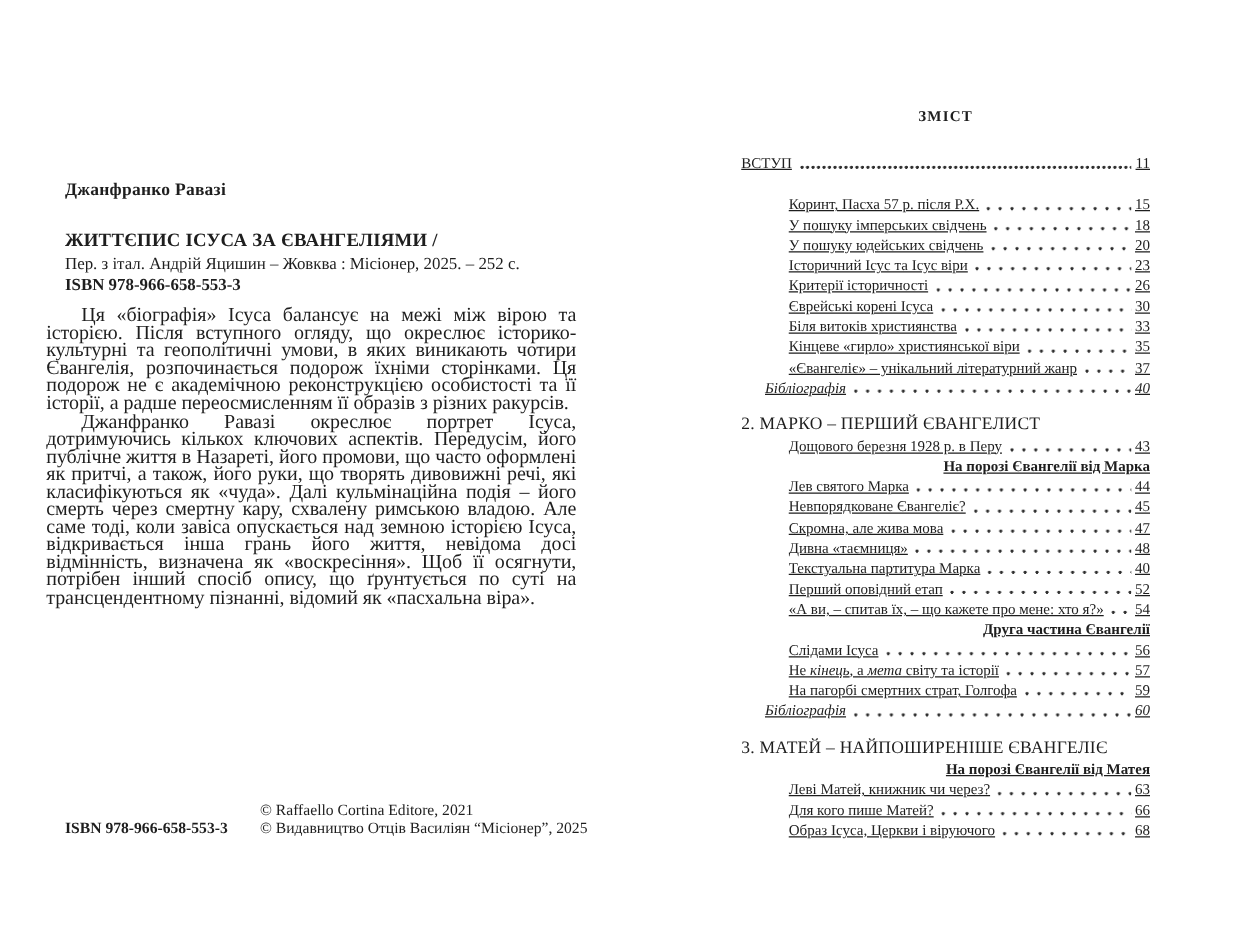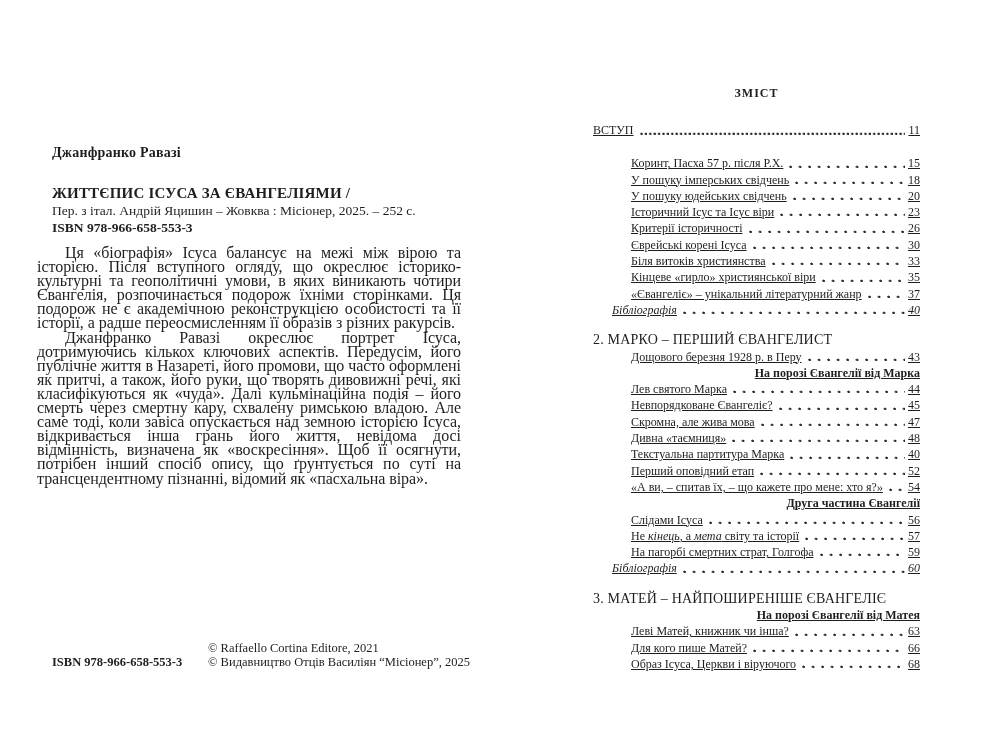--- a/index.html
+++ b/index.html
@@ -226,21 +226,21 @@
             <span class="dots"></span>
             <span class="pg">60</span>
           </div>
         </div>
         <div class="toc-section">
           <div class="toc-heading">3. МАТЕЙ – НАЙПОШИРЕНІШЕ ЄВАНГЕЛІЄ</div>
           <div class="toc-row sub-heading">
             <span class="lbl">На порозі Євангелії від Матея</span>
           </div>
           <div class="toc-row item">
-            <span class="lbl">Леві Матей, книжник чи інша?</span>
+            <span class="lbl">Леві Матей, книжник чи через?</span>
             <span class="dots"></span>
             <span class="pg">63</span>
           </div>
           <div class="toc-row item">
             <span class="lbl">Для кого пише Матей?</span>
             <span class="dots"></span>
             <span class="pg">66</span>
           </div>
           <div class="toc-row item">
             <span class="lbl">Образ Ісуса, Церкви і віруючого</span>

